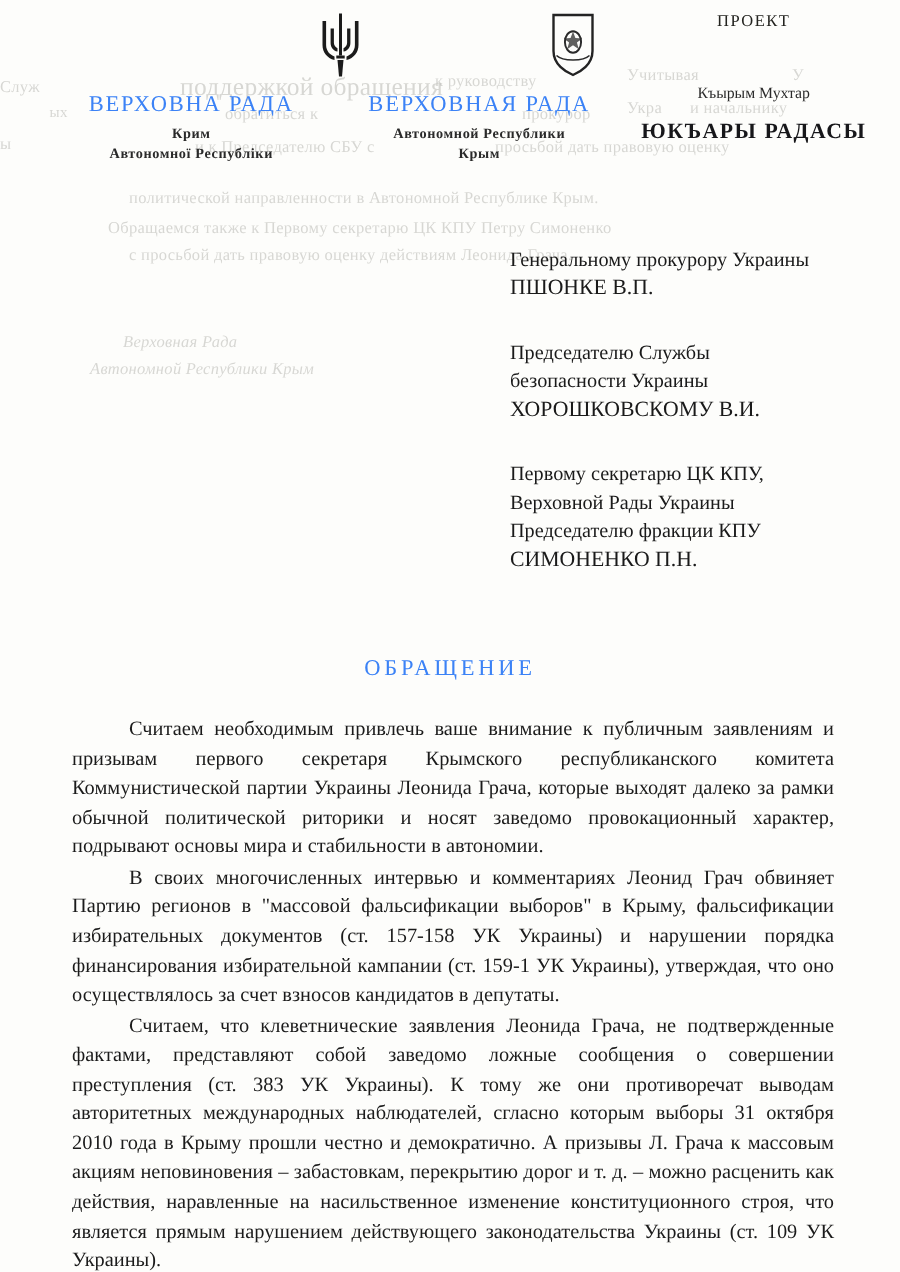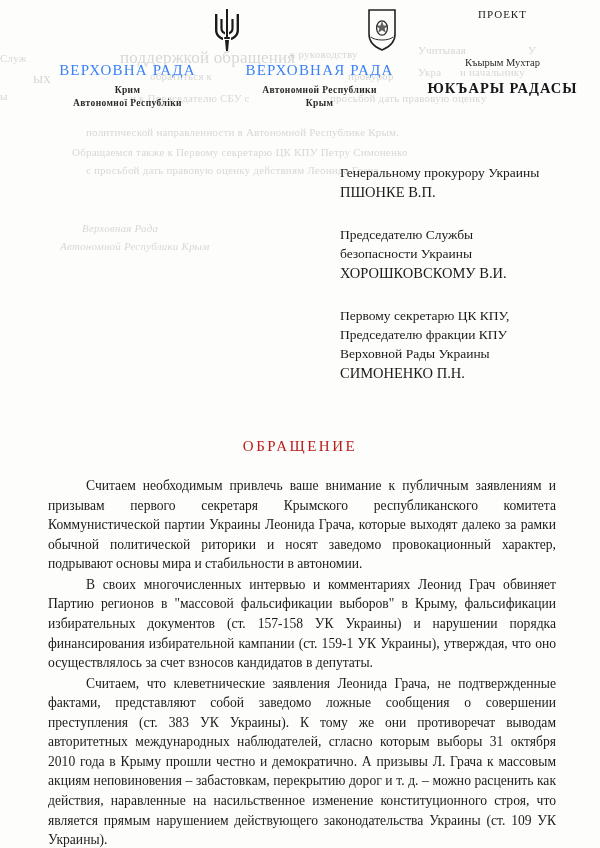--- a/index.html
+++ b/index.html
@@ -104,21 +104,21 @@
 
   
   .doc-title {
     position: absolute;
     top: 438px;
     left: 0;
     width: 600px;
     text-align: center;
     font-size: 15px;
     letter-spacing: 2.5px;
-    color: #b91c1c;
+    color: #3b82f6;
   }
   .body-text {
     position: absolute;
     left: 48px;
     top: 476px;
     width: 508px;
     font-size: 13.6px;
     line-height: 1.44;
     text-align: justify;
     color: #1b1b1b;
@@ -130,21 +130,21 @@
 </style>
 </head>
 <body>
 
 <div id="bleed-layer">
     <div class="bleed" style="left: 0px; top: 52px; font-size: 11px;">Служ</div>
     <div class="bleed" style="left: 120px; top: 48px; font-size: 17px;">поддержкой обращения</div>
     <div class="bleed" style="left: 290px; top: 48px; font-size: 11px;">к руководству</div>
     <div class="bleed" style="left: 418px; top: 44px; font-size: 11px;">Учитывая</div>
     <div class="bleed" style="left: 528px; top: 44px; font-size: 11px;">У</div>
-    <div class="bleed" style="left: 0px; top: 70px; font-size: 15px; margin-left: 33px;">ых</div>
+    <div class="bleed" style="left: 0px; top: 70px; font-size: 10px; margin-left: 33px;">ых</div>
     <div class="bleed" style="left: 150px; top: 70px; font-size: 11px;">обратиться к</div>
     <div class="bleed" style="left: 300px; top: 70px; font-size: 11px; margin-left: 48px;">прокурор</div>
     <div class="bleed" style="left: 418px; top: 66px; font-size: 11px;">Укра</div>
     <div class="bleed" style="left: 460px; top: 66px; font-size: 11px;">и начальнику</div>
     <div class="bleed" style="left: 0px; top: 90px; font-size: 11px;">ы</div>
     <div class="bleed" style="left: 130px; top: 92px; font-size: 11px;">и к Председателю СБУ с</div>
     <div class="bleed" style="left: 330px; top: 92px; font-size: 11px;">просьбой дать правовую оценку</div>
     <div class="bleed" style="left: 86px; top: 126px; font-size: 11px;">политической направленности в Автономной Республике Крым.</div>
     <div class="bleed" style="left: 72px; top: 146px; font-size: 11px;">Обращаемся также к Первому секретарю ЦК КПУ Петру Симоненко</div>
     <div class="bleed" style="left: 86px; top: 164px; font-size: 11px;">с просьбой дать правовую оценку действиям Леонида Грача.</div>
@@ -209,22 +209,22 @@
       <div class="addr-line">Генеральному прокурору Украины</div>
       <div class="addr-line addr-strong">ПШОНКЕ В.П.</div>
     </div>
     <div class="addr-block">
       <div class="addr-line">Председателю Службы</div>
       <div class="addr-line">безопасности Украины</div>
       <div class="addr-line addr-strong">ХОРОШКОВСКОМУ В.И.</div>
     </div>
     <div class="addr-block">
       <div class="addr-line">Первому секретарю ЦК КПУ,</div>
+      <div class="addr-line">Верховной Рады Украины</div>
       <div class="addr-line">Председателю фракции КПУ</div>
-      <div class="addr-line">Верховной Рады Украины</div>
       <div class="addr-line addr-strong">СИМОНЕНКО П.Н.</div>
     </div>
   </div>
 
 <div class="doc-title">ОБРАЩЕНИЕ</div>
 
 <div class="body-text" id="body-text">
     <p>Считаем необходимым привлечь ваше внимание к публичным заявлениям и призывам первого секретаря Крымского республиканского комитета Коммунистической партии Украины Леонида Грача, которые выходят далеко за рамки обычной политической риторики и носят заведомо провокационный характер, подрывают основы мира и стабильности в автономии.</p>
     <p>В своих многочисленных интервью и комментариях Леонид Грач обвиняет Партию регионов в "массовой фальсификации выборов" в Крыму, фальсификации избирательных документов (ст. 157-158 УК Украины) и нарушении порядка финансирования избирательной кампании (ст. 159-1 УК Украины), утверждая, что оно осуществлялось за счет взносов кандидатов в депутаты.</p>
     <p>Считаем, что клеветнические заявления Леонида Грача, не подтвержденные фактами, представляют собой заведомо ложные сообщения о совершении преступления (ст. 383 УК Украины). К тому же они противоречат выводам авторитетных международных наблюдателей, сгласно которым выборы 31 октября 2010 года в Крыму прошли честно и демократично. А призывы Л. Грача к массовым акциям неповиновения – забастовкам, перекрытию дорог и т. д. – можно расценить как действия, наравленные на насильственное изменение конституционного строя, что является прямым нарушением действующего законодательства Украины (ст. 109 УК Украины).</p>

